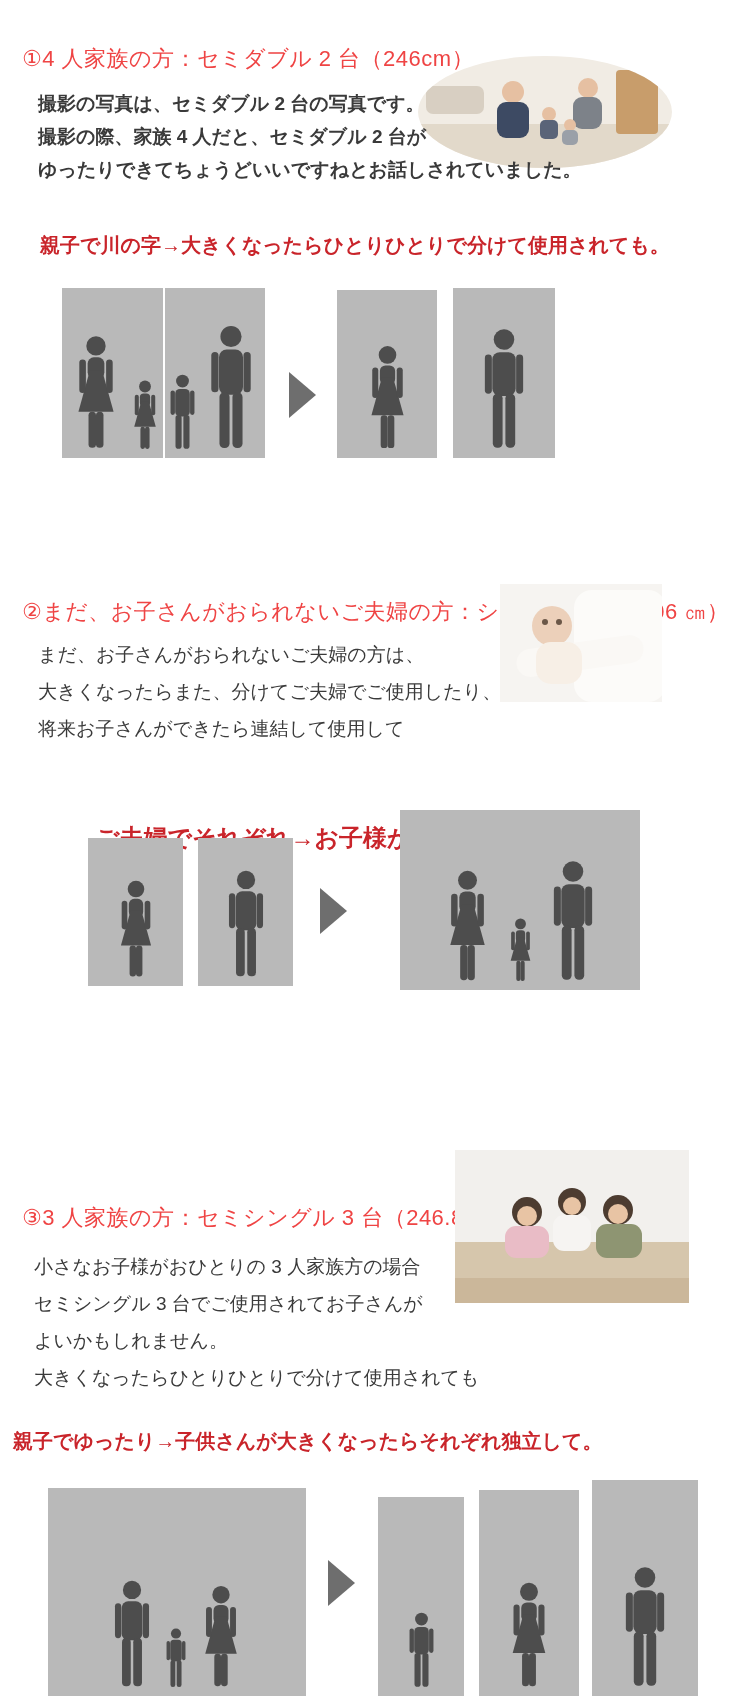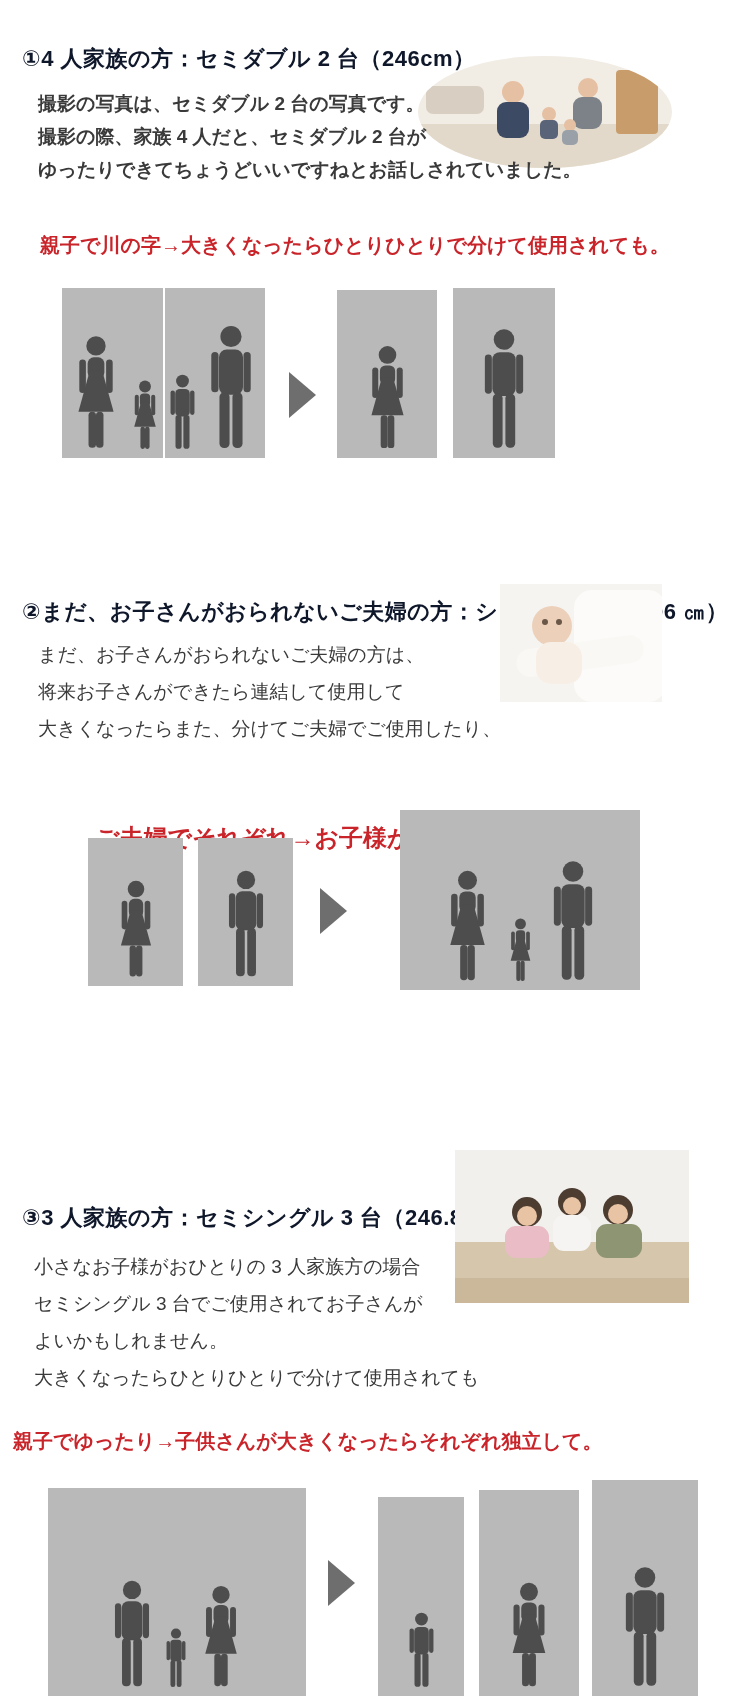--- a/index.html
+++ b/index.html
@@ -1,21 +1,21 @@
 <!DOCTYPE html>
 <html><head>
 <meta charset="utf-8">
 <style>
   html,body{margin:0;padding:0;background:#ffffff;}
   #canvas{
     position:relative;width:750px;height:1707px;background:#ffffff;overflow:hidden;
     font-family:"Liberation Sans","DejaVu Sans",sans-serif;
   }
   .abs{position:absolute;}
-  .heading{font-weight:bold;color:#0f172a;font-size:22px;letter-spacing:0.5px;white-space:nowrap;}
+  .heading{font-weight:normal;color:#ef4444;font-size:22px;letter-spacing:0.5px;white-space:nowrap;}
   .bodytext{color:#3a3a3a;font-size:19px;white-space:nowrap;}
   .bodyline{height:33px;line-height:33px;}
   .bodyline2{height:37px;line-height:37px;}
   .redcap{color:#c9242a;font-weight:bold;white-space:nowrap;}
   .bed{
     background:#b9b9b9;display:flex;justify-content:center;align-items:flex-end;
     padding-bottom:8px;box-sizing:border-box;position:absolute;
   }
   .bed .gapper{display:flex;align-items:flex-end;}
   .fig{fill:#4d4d4d;display:block;}
@@ -121,22 +121,22 @@
       <rect x="16" y="58" width="128" height="28" rx="14" fill="#faf8f5" transform="rotate(-8 80 72)"></rect>
       <circle cx="52" cy="42" r="20" fill="#ecd0ba"></circle>
       <rect x="36" y="58" width="46" height="42" rx="15" fill="#f7efe6"></rect>
       <circle cx="45" cy="38" r="3" fill="#6b5748"></circle>
       <circle cx="59" cy="38" r="3" fill="#6b5748"></circle>
     </svg>
   </div>
 
   <div class="abs bodytext" style="left:38px;top:636px;">
     <div class="bodyline2">まだ、お子さんがおられないご夫婦の方は、</div>
+    <div class="bodyline2">大きくなったらまた、分けてご夫婦でご使用したり、</div>
     <div class="bodyline2">将来お子さんができたら連結して使用して</div>
-    <div class="bodyline2">大きくなったらまた、分けてご夫婦でご使用したり、</div>
   </div>
 
   <div class="abs redcap" style="left:95px;top:822px;font-size:24px;">ご夫婦でそれぞれ→お子様ができたら連結して。</div>
 
   <div class="bed" style="left:88px;top:838px;width:95px;height:148px;">
     <svg class="fig" viewBox="0 0 66 130" width="50" height="98">
         <use href="#fig-woman"></use>
       </svg>
   </div>
   <div class="bed" style="left:198px;top:838px;width:95px;height:148px;">

